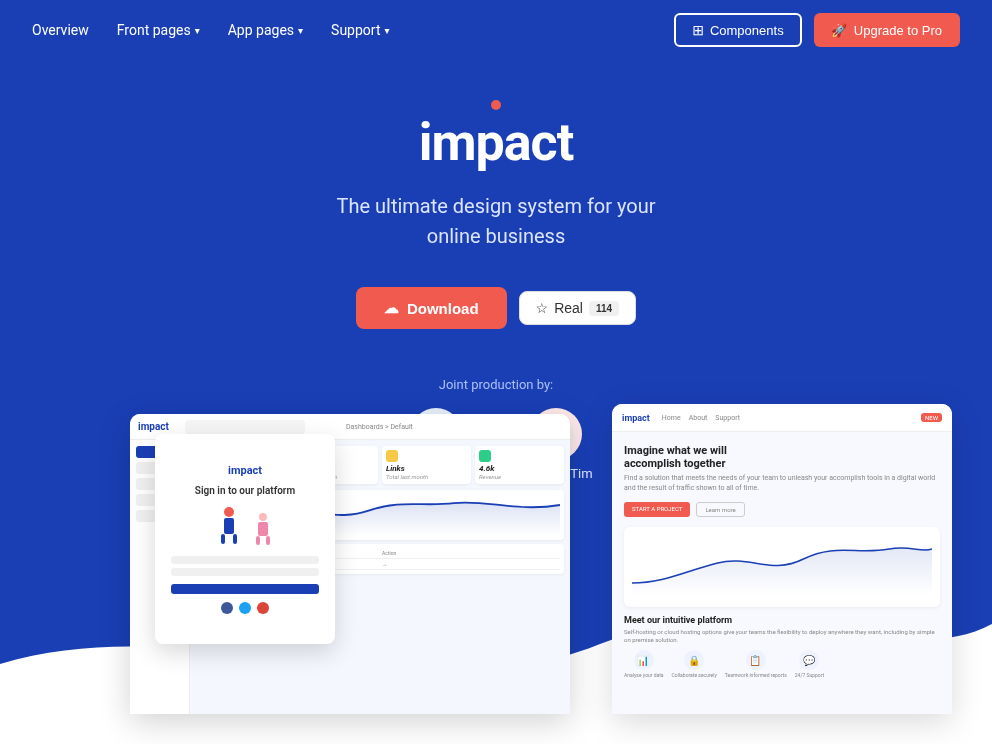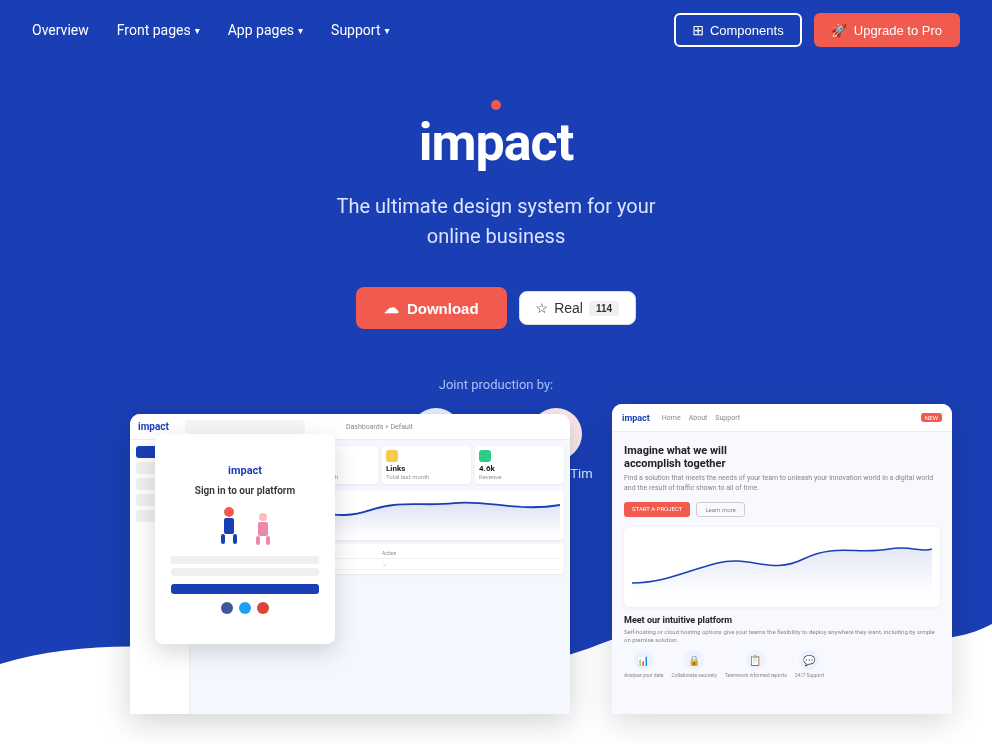--- a/index.html
+++ b/index.html
@@ -110,21 +110,21 @@
       position: absolute; left: 0; top: 26px; bottom: 0; width: 60px;
       background: #fff; border-right: 1px solid #eee;
       display: flex; flex-direction: column; padding: 6px 0; gap: 4px;
     }
     .dash-sidebar-item { height: 12px; background: #f0f0f0; border-radius: 3px; margin: 0 6px; }
     .dash-sidebar-item.active { background: #1a3fb5; }
     .dash-main {
       position: absolute; left: 60px; top: 26px; right: 0; bottom: 0;
       background: #f5f7ff; padding: 6px;
     }
-    .dash-cards { display: flex; gap: 4px; margin-bottom: 6px; }
+    .dash-cards { display: flex; gap: 4px; margin-bottom: 6px; font-style: italic; }
     .dash-card {
       flex: 1; background: #fff; border-radius: 4px; padding: 4px;
       box-shadow: 0 1px 3px rgba(0,0,0,0.06);
     }
     .dash-card-num { font-size: 8px; font-weight: 700; color: #222; }
     .dash-card-label { font-size: 6px; color: #999; }
     .dash-card-icon { width: 12px; height: 12px; border-radius: 3px; background: #f05a4f; margin-bottom: 2px; }
     .dash-chart { background: #fff; border-radius: 4px; height: 50px; padding: 4px; box-shadow: 0 1px 3px rgba(0,0,0,0.06); }
 
     
@@ -327,21 +327,21 @@
           <span class="rss-logo">impact</span>
           <div class="rss-nav">
             <span class="rss-nav-item">Home</span>
             <span class="rss-nav-item">About</span>
             <span class="rss-nav-item">Support</span>
           </div>
           <span class="rss-badge">NEW</span>
         </div>
         <div class="rss-body">
           <div class="rss-title">Imagine what we will<br>accomplish together</div>
-          <div class="rss-sub">Find a solution that meets the needs of your team to unleash your innovation world in a digital world and the result of traffic shown to all of time.</div>
+          <div class="rss-sub">Find a solution that meets the needs of your team to unleash your accomplish tools in a digital world and the result of traffic shown to all of time.</div>
           <div class="rss-btn-row">
             <span class="rss-btn-primary">START A PROJECT</span>
             <span class="rss-btn-outline">Learn more</span>
           </div>
 
           <div style="background:#fff;border-radius:6px;overflow:hidden;padding:8px;box-shadow:0 1px 4px rgba(0,0,0,0.06);margin-bottom:8px;">
             <svg width="100%" height="60" viewBox="0 0 280 60" preserveAspectRatio="none">
               <defs>
                 <linearGradient id="chartGrad2" x1="0" y1="0" x2="0" y2="1">
                   <stop offset="0%" stop-color="#1a3fb5" stop-opacity="0.12"></stop>

